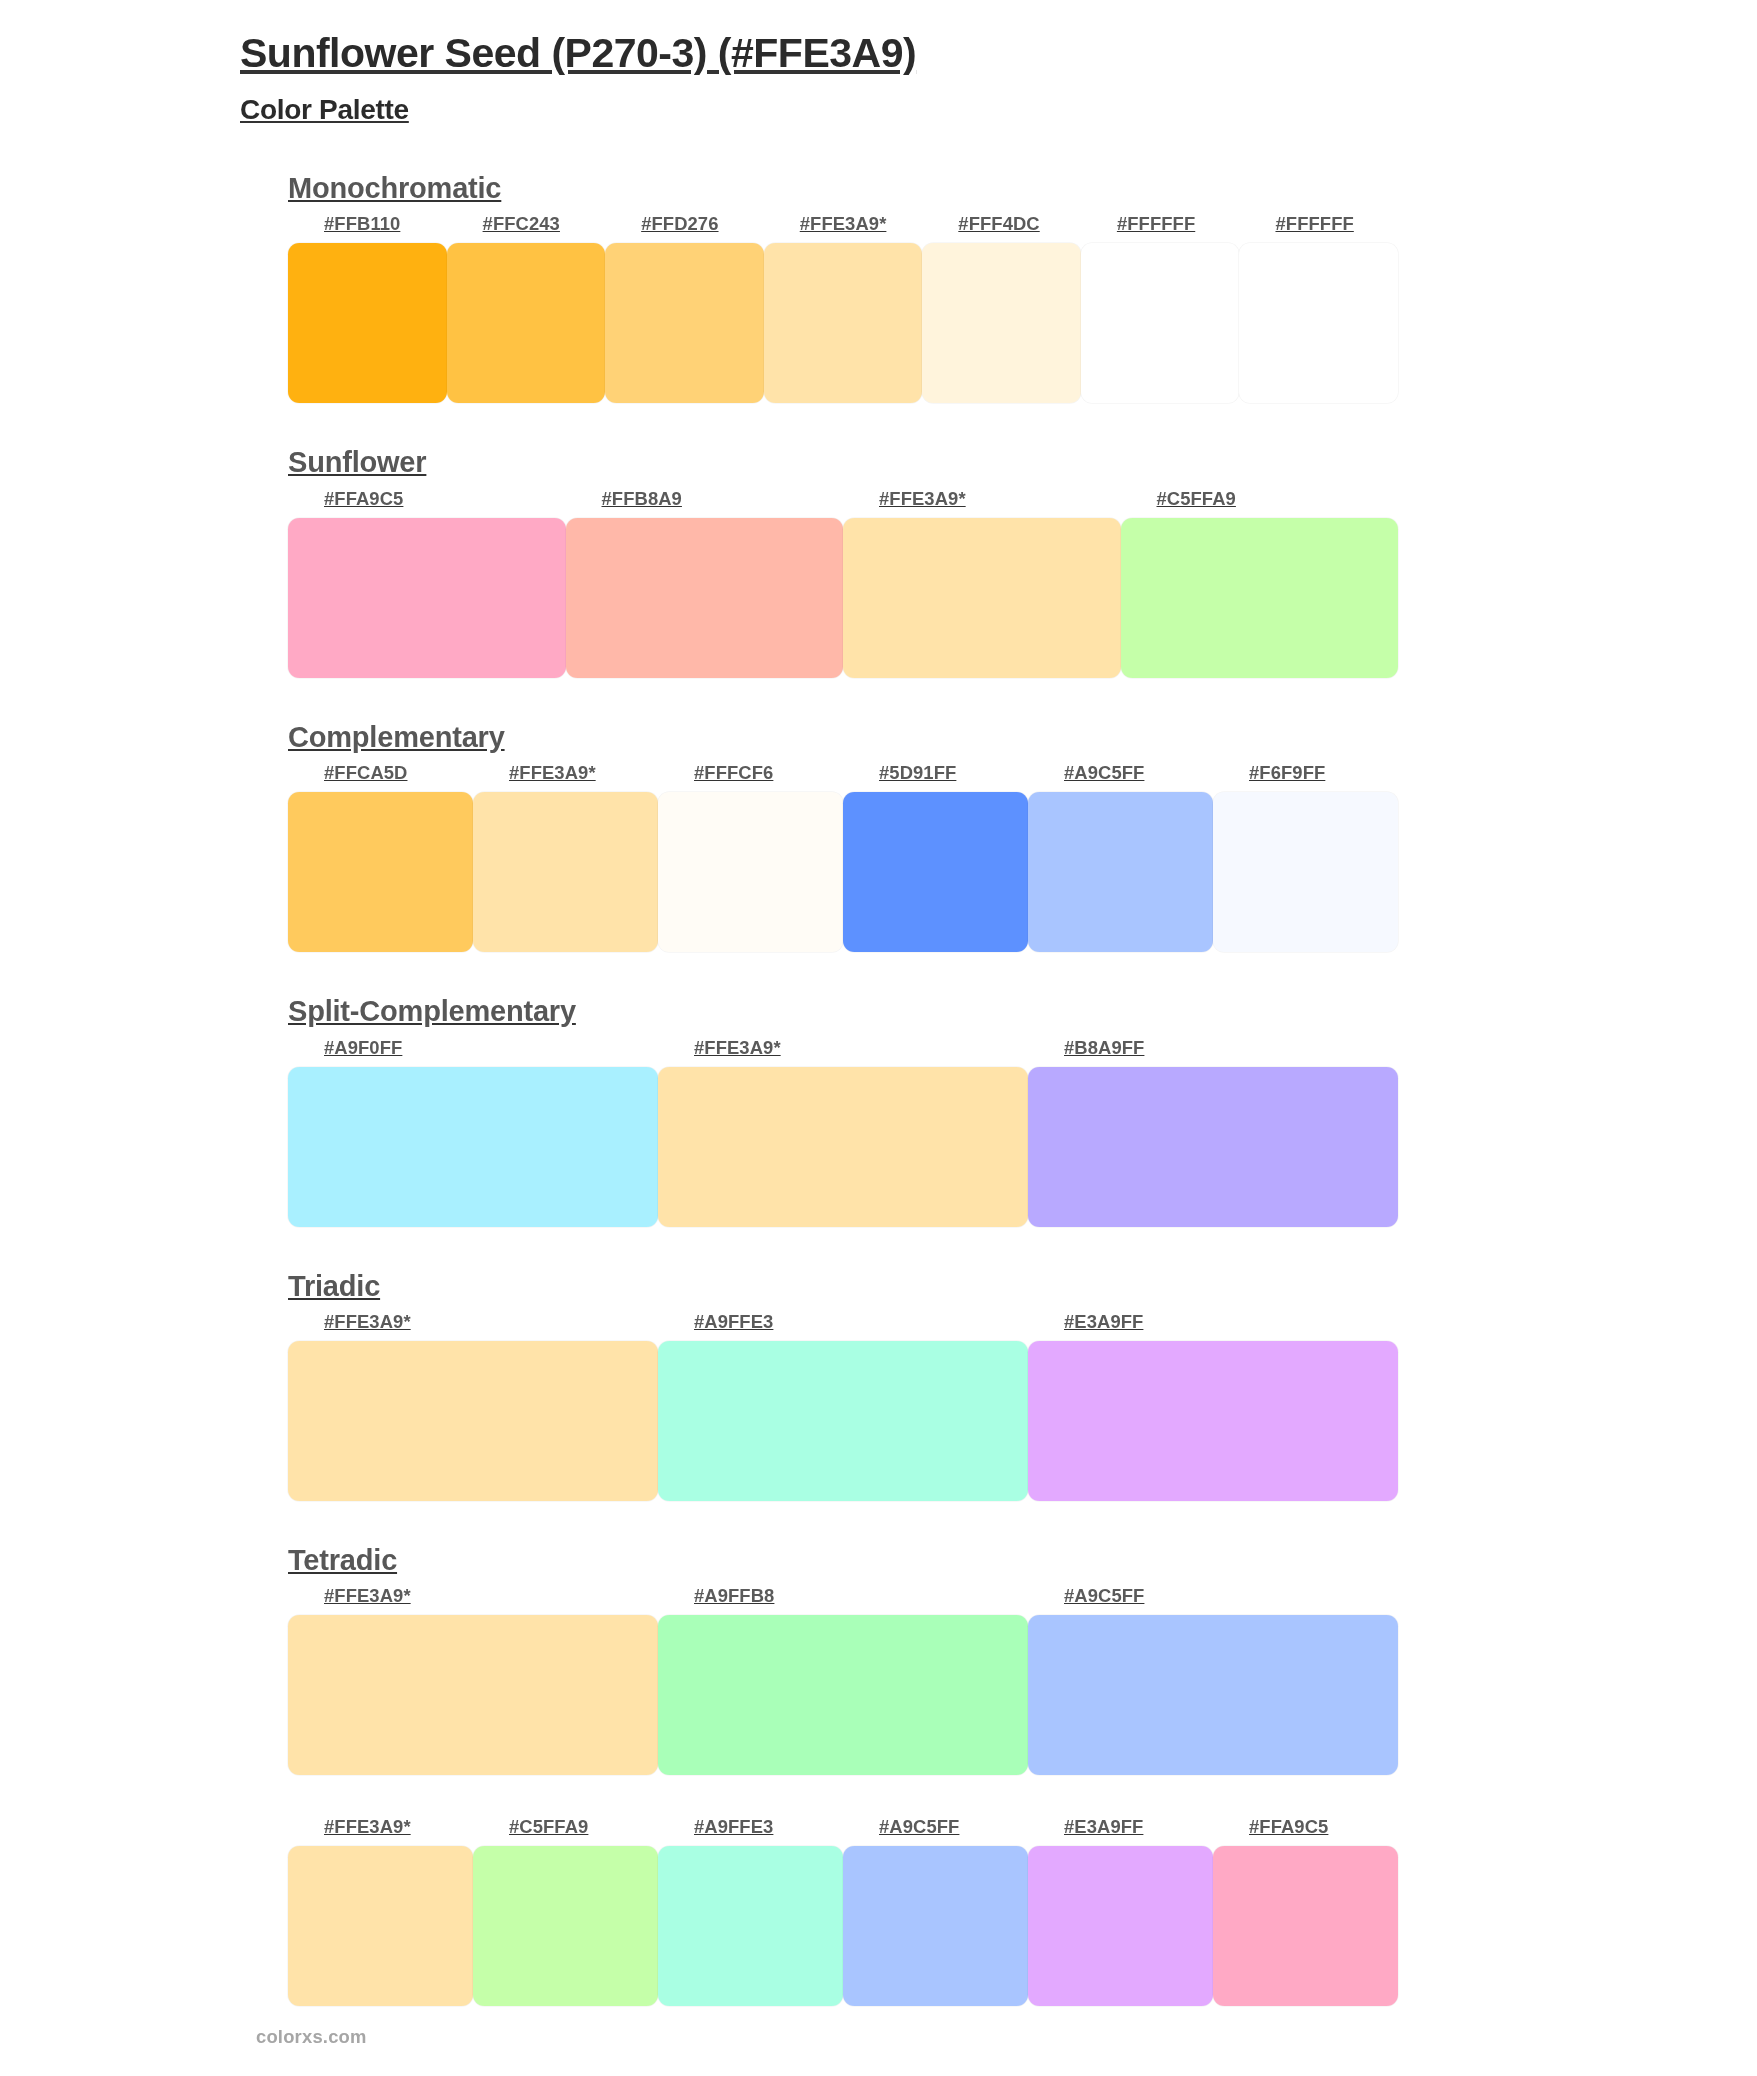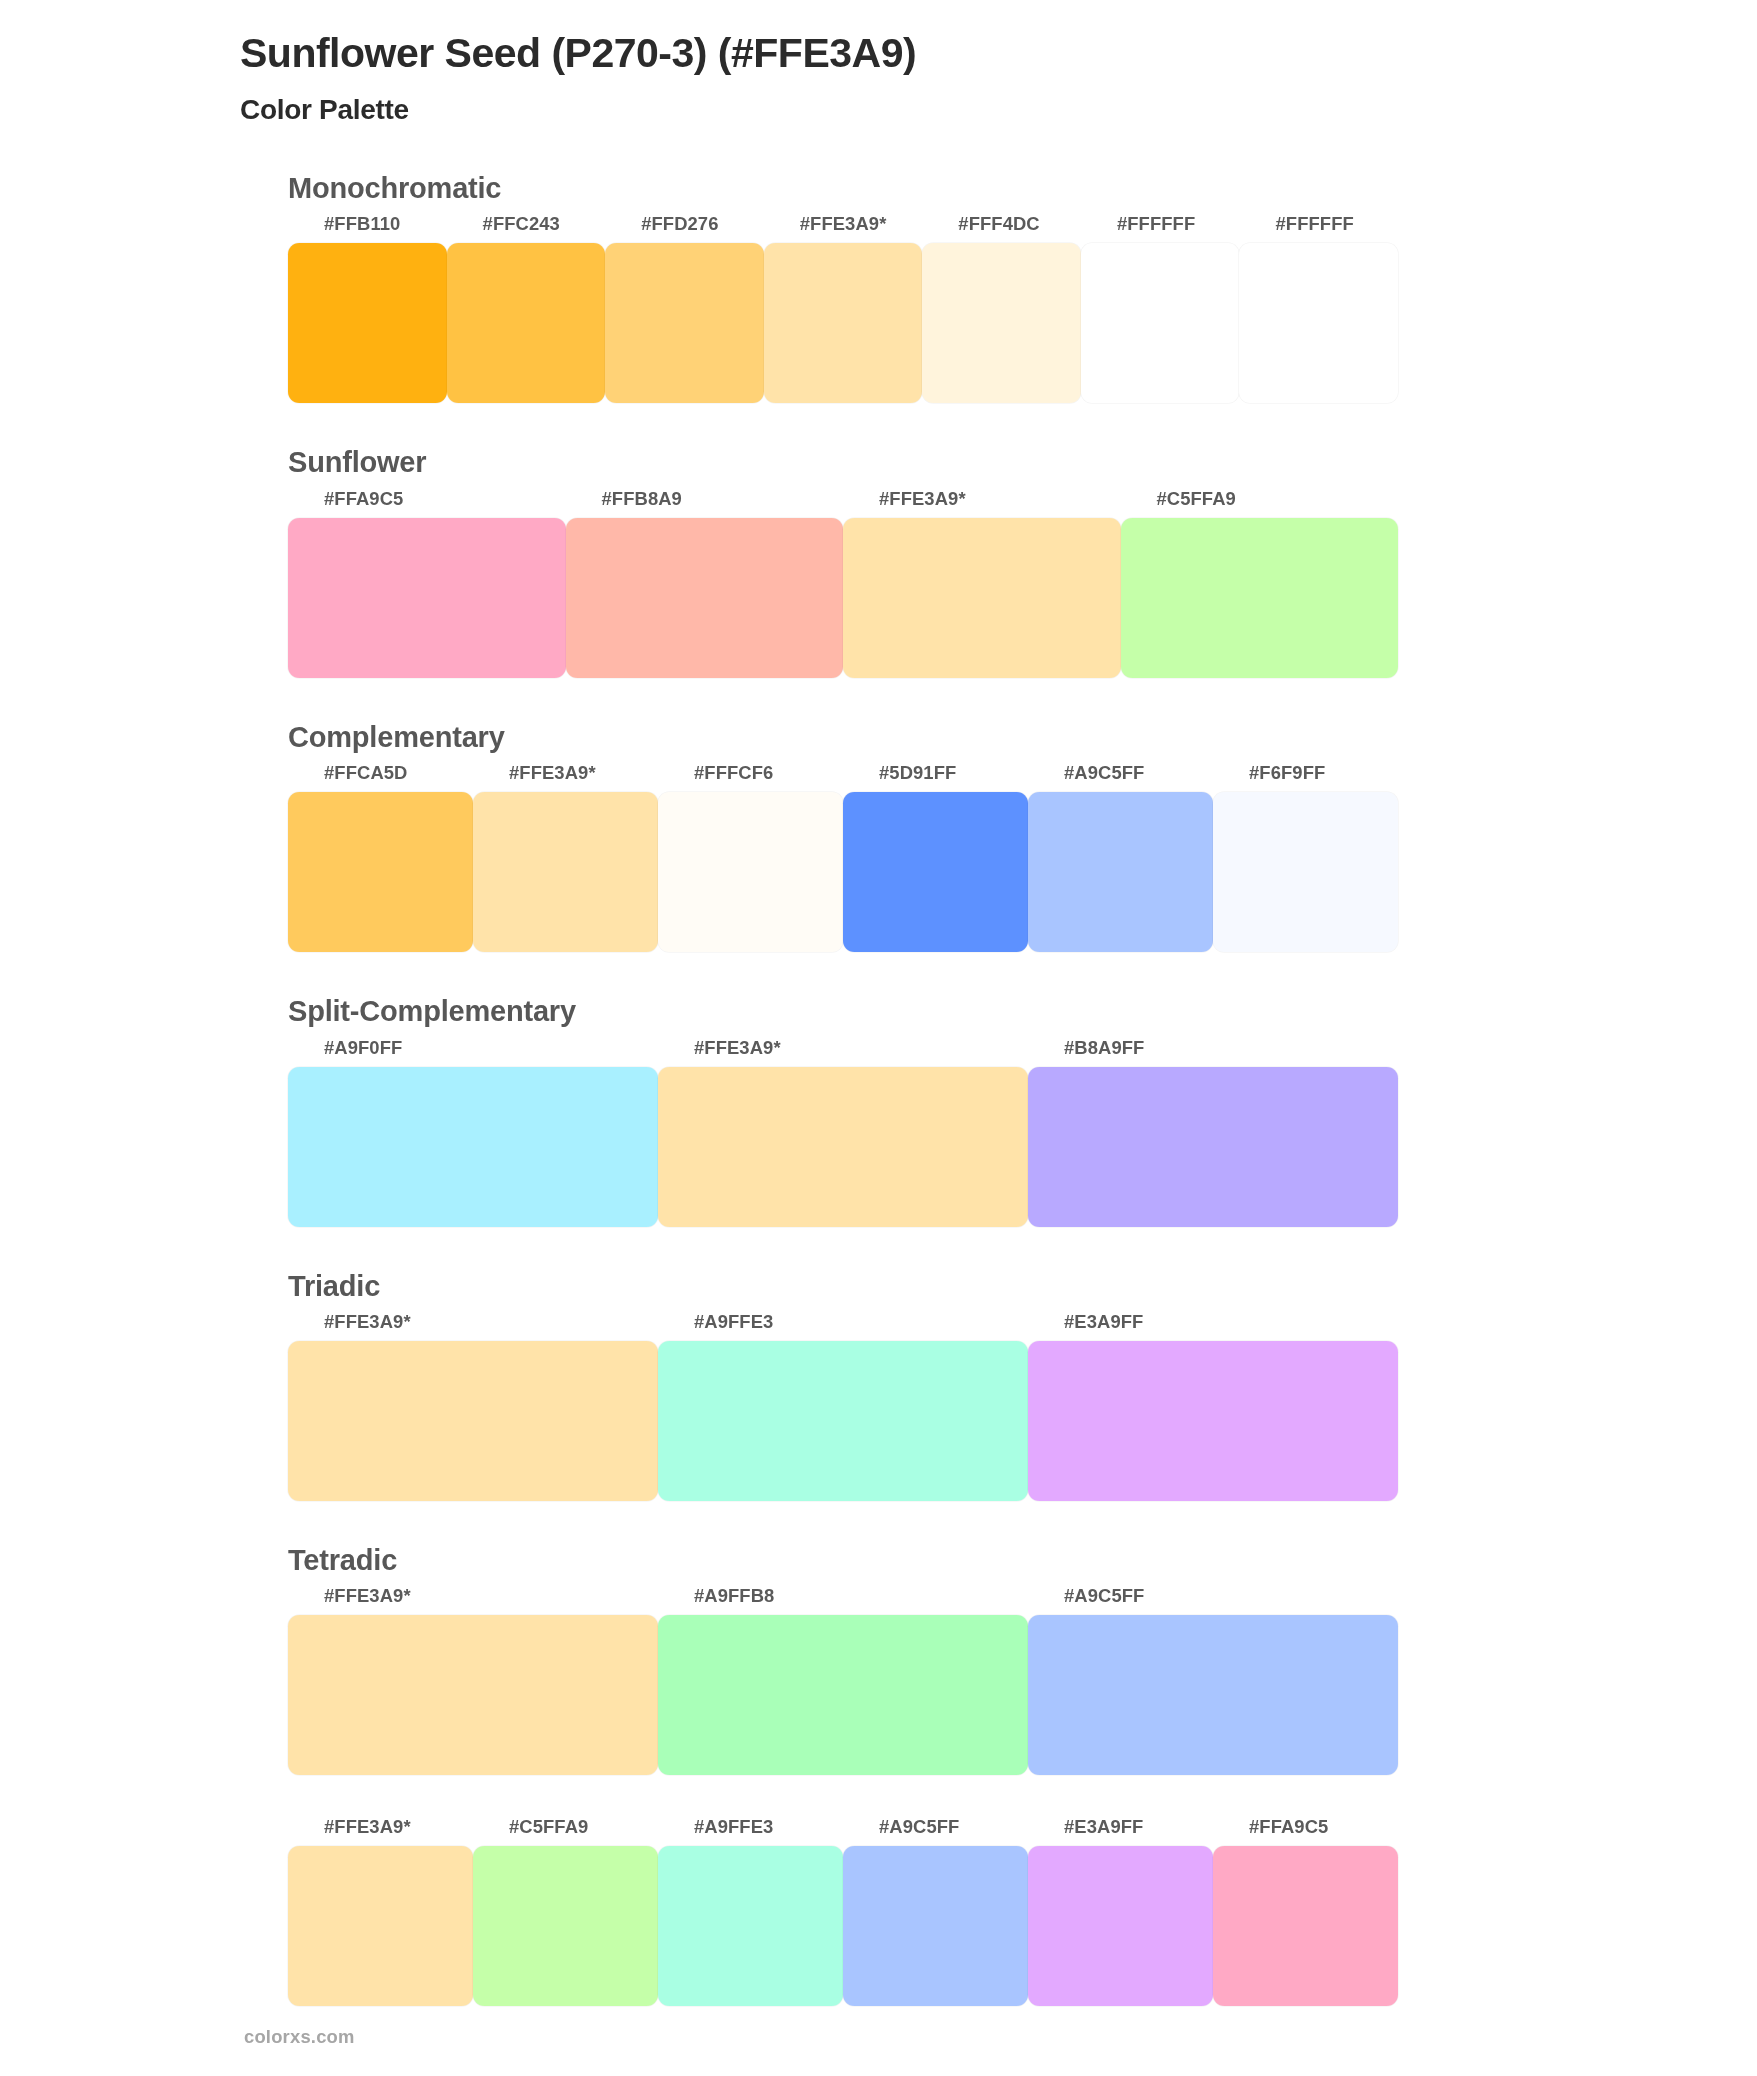--- a/index.html
+++ b/index.html
@@ -15,20 +15,21 @@
     color: #333333;
     position: relative;
     overflow: hidden;
   }
 
   .page {
     width: 1404px;
     height: 2077px;
     padding: 29px 0 0 240px;
     position: relative;
+    text-decoration: underline;
   }
 
   
   .header { margin-bottom: 45px; }
 
   .page-title {
     font-size: 41px;
     font-weight: bold;
     letter-spacing: -0.5px;
     color: #2b2b2b;
@@ -89,21 +90,21 @@
   .section[data-section="analogous"]     .swatch-chip { height: 160px; }
   .section[data-section="complementary"] .swatch-chip { height: 160px; }
   .section[data-section="split"]         .swatch-chip { height: 160px; }
   .section[data-section="triadic"]       .swatch-chip { height: 160px; }
   .section[data-section="tetradic"]      .swatch-chip { height: 160px; }
   .section[data-section="hexadic"]       .swatch-chip { height: 160px; }
 
   
   .footer {
     position: absolute;
-    left: 244px;
+    left: 256px;
     bottom: 29px;
     font-size: 18.4px;
     font-weight: bold;
     color: #a6a6a6;
     letter-spacing: 0.2px;
   }
 </style>
 </head>
 <body>
 

